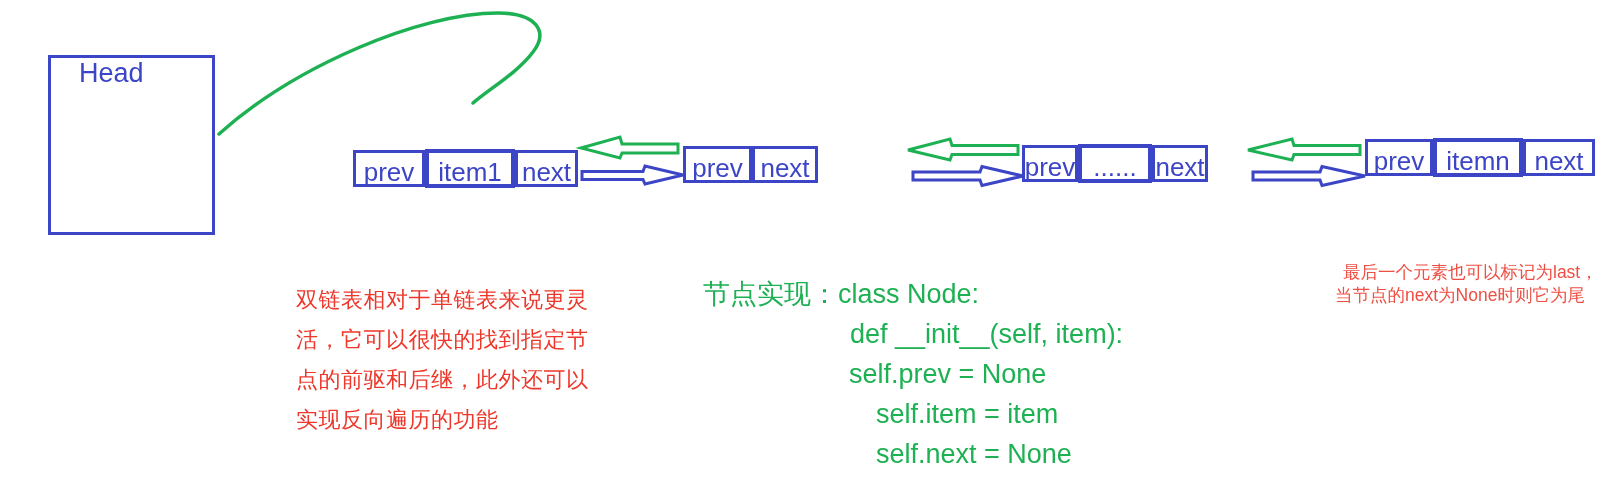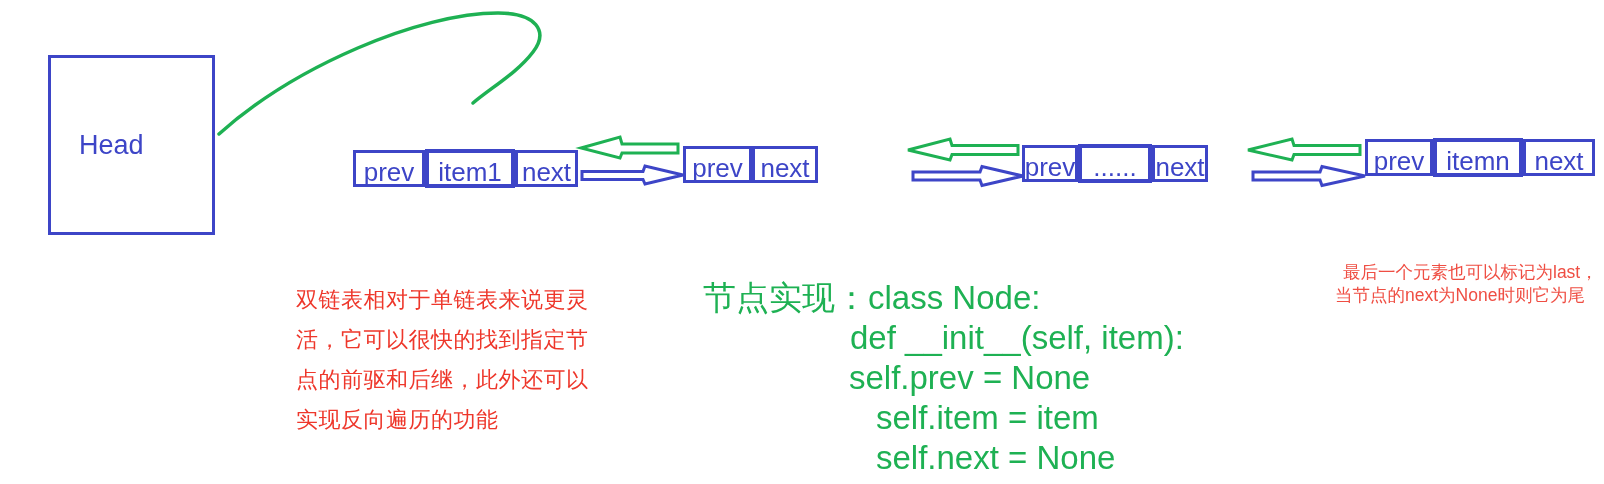--- a/index.html
+++ b/index.html
@@ -15,21 +15,21 @@
     background:#ffffff;
     overflow:hidden;
     font-family:"Liberation Sans", sans-serif;
   }
   .overlay{position:absolute;left:0;top:0;width:1604px;height:484px;pointer-events:none;}
 
   
   .head-box{
     position:absolute;left:48px;top:55px;width:167px;height:180px;
     border:3px solid var(--blue);box-sizing:border-box;
-    display:flex;align-items:center;
+    display:flex;align-items:flex-start;
     padding-left:28px;
     color:var(--blue);font-size:27px;
   }
 
   
   .node{position:absolute;display:flex;align-items:center;}
   .cell{
     border:3px solid var(--blue);box-sizing:border-box;
     display:flex;align-items:center;justify-content:center;
     color:var(--blue);font-size:26px;
@@ -50,21 +50,21 @@
   
   .desc{
     position:absolute;left:296px;top:280px;
     color:var(--red);font-size:22px;line-height:40px;
     letter-spacing:0.5px;white-space:nowrap;
   }
 
   
   .code-line{
     position:absolute;color:var(--green);
-    font-size:33px;white-space:nowrap;
+    font-size:27px;white-space:nowrap;
   }
   .code-0{left:703px;top:276px;}
   .code-1{left:850px;top:319px;}
   .code-2{left:849px;top:359px;}
   .code-3{left:876px;top:399px;}
   .code-4{left:876px;top:439px;}
 
   
   .last-note{
     position:absolute;left:1335px;top:261px;

